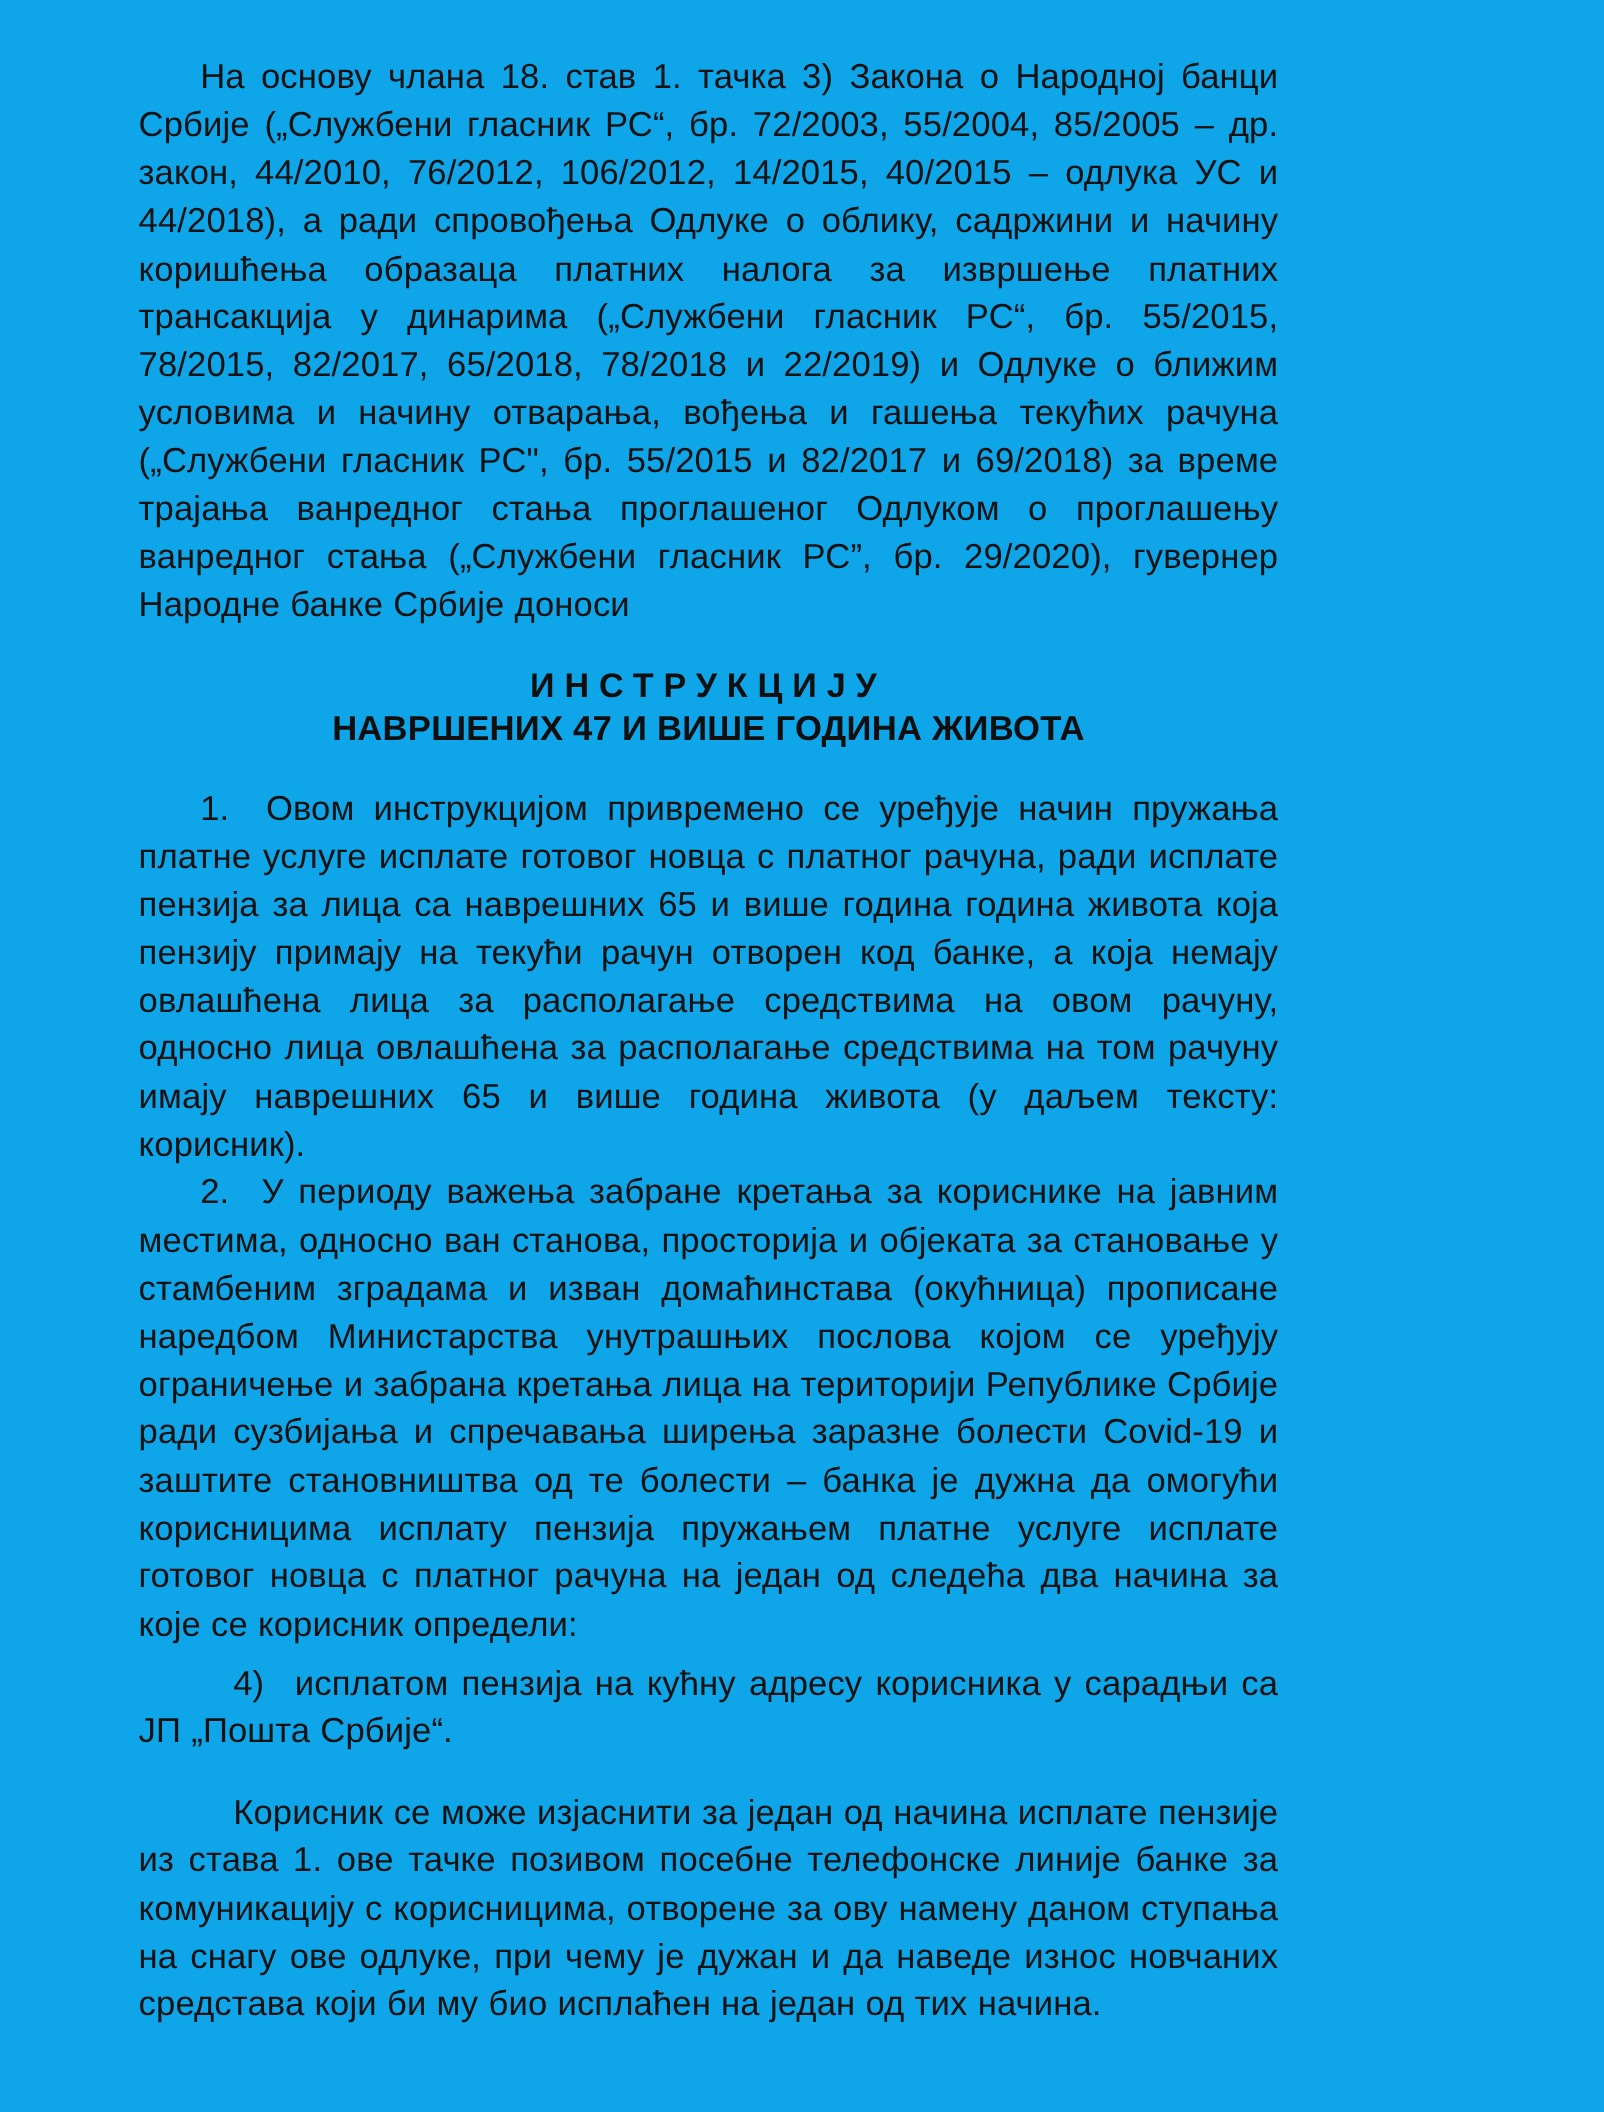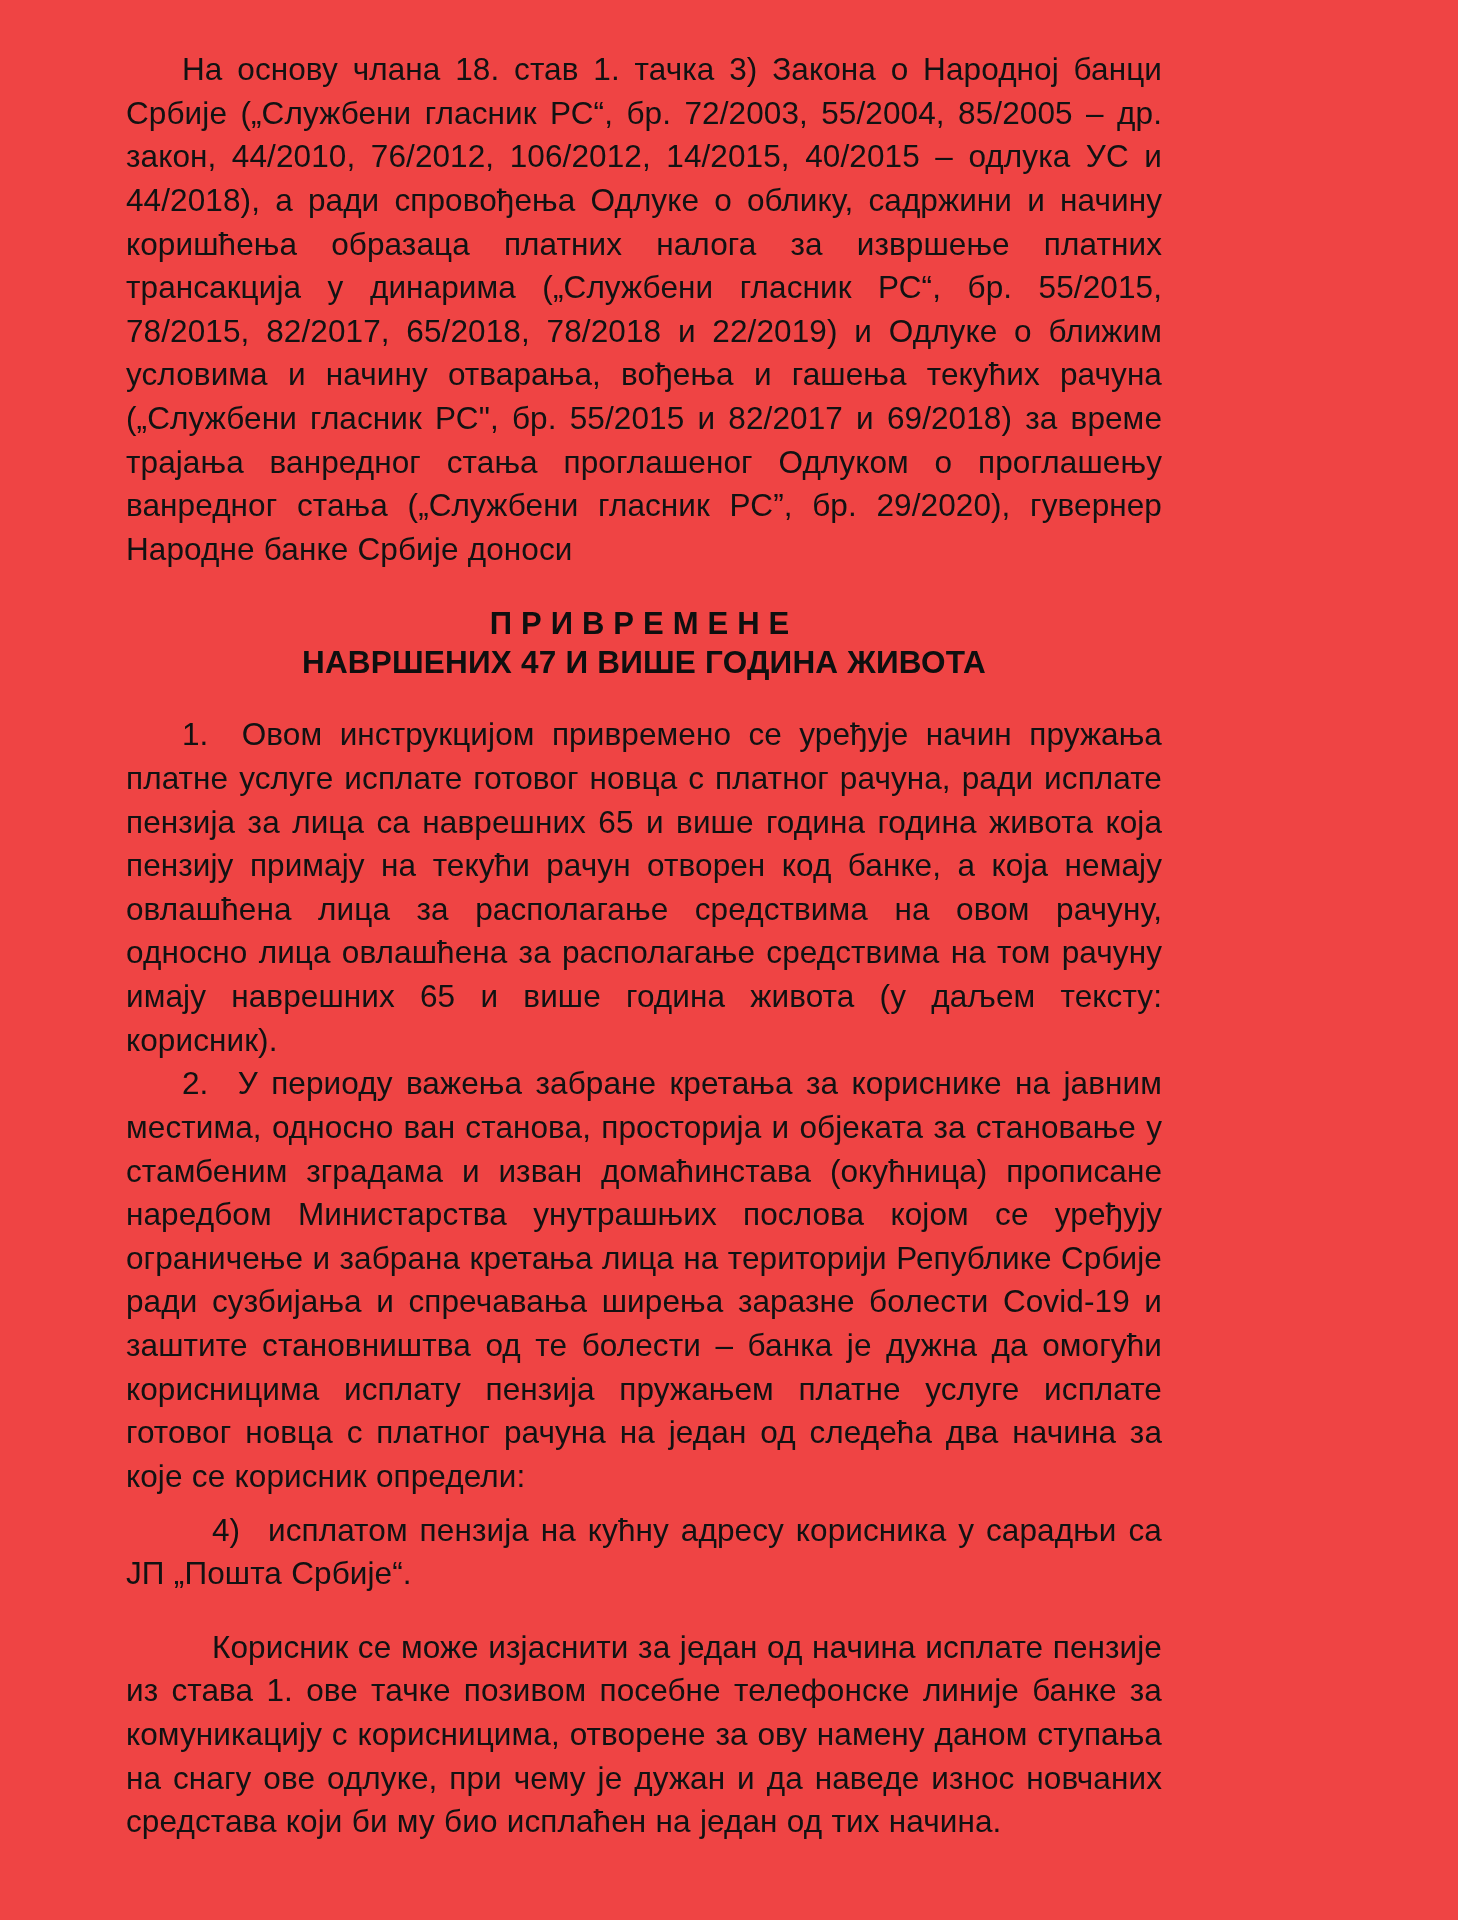--- a/index.html
+++ b/index.html
@@ -11,21 +11,21 @@
     width: 1458px;
     height: 1920px;
     overflow: hidden;
     font-family: "Liberation Sans", sans-serif;
     color: #131313;
   }
   .page {
     position: relative;
     width: 1458px;
     height: 1920px;
-    background: #ef4444;
+    background: #0ea5e9;
     box-sizing: border-box;
     padding: 48px 126px 0 126px;
   }
   .doc-body {
     width: 1036px;
   }
   p.para {
     margin: 0;
     font-size: 31.5px;
     line-height: 1.385;
@@ -79,21 +79,21 @@
 <body>
 
 <div class="page">
   <div class="doc-body">
 
     <p class="para preamble">На основу члана 18. став 1. тачка 3) Закона о Народној банци Србије („Службени гласник РС“, бр. 72/2003, 55/2004, 85/2005 – др. закон, 44/2010, 76/2012, 106/2012, 14/2015, 40/2015 – одлука УС и 44/2018), а ради спровођења Одлуке о облику, садржини и начину коришћења образаца платних налога за извршење платних трансакција у динарима („Службени гласник РС“, бр. 55/2015, 78/2015, 82/2017, 65/2018, 78/2018 и 22/2019) и Одлуке о ближим условима и начину отварања, вођења и гашења текућих рачуна („Службени гласник РС", бр. 55/2015 и 82/2017 и 69/2018) за време трајања ванредног стања проглашеног Одлуком о проглашењу ванредног стања („Службени гласник РС”, бр. 29/2020), гувернер Народне банке Србије доноси</p>
 
     <div class="gap-before-title"></div>
 
     <div class="title-block">
-      <div class="title-kicker">ПРИВРЕМЕНЕ</div>
+      <div class="title-kicker">ИНСТРУКЦИЈУ</div>
       <div class="title-main">НАВРШЕНИХ 47 И ВИШЕ ГОДИНА ЖИВОТА</div>
     </div>
 
     <div class="after-title-gap"></div>
 
     <p class="para numbered">1.  Овом инструкцијом привремено се уређује начин пружања платне услуге исплате готовог новца с платног рачуна, ради исплате пензија за лица са наврешних 65 и више година година живота која пензију примају на текући рачун отворен код банке, а која немају овлашћена лица за располагање средствима на овом рачуну, односно лица овлашћена за располагање средствима на том рачуну имају наврешних 65 и више година живота (у даљем тексту: корисник).</p>
 
     <p class="para numbered">2.  У периоду важења забране кретања за кориснике на јавним местима, односно ван станова, просторија и објеката за становање у стамбеним зградама и изван домаћинстава (окућница) прописане наредбом Министарства унутрашњих послова којом се уређују ограничење и забрана кретања лица на територији Републике Србије ради сузбијања и спречавања ширења заразне болести Covid-19 и заштите становништва од те болести – банка је дужна да омогући корисницима исплату пензија пружањем платне услуге исплате готовог новца с платног рачуна на један од следећа два начина за које се корисник определи:</p>
 
     <div class="list-gap"></div>

